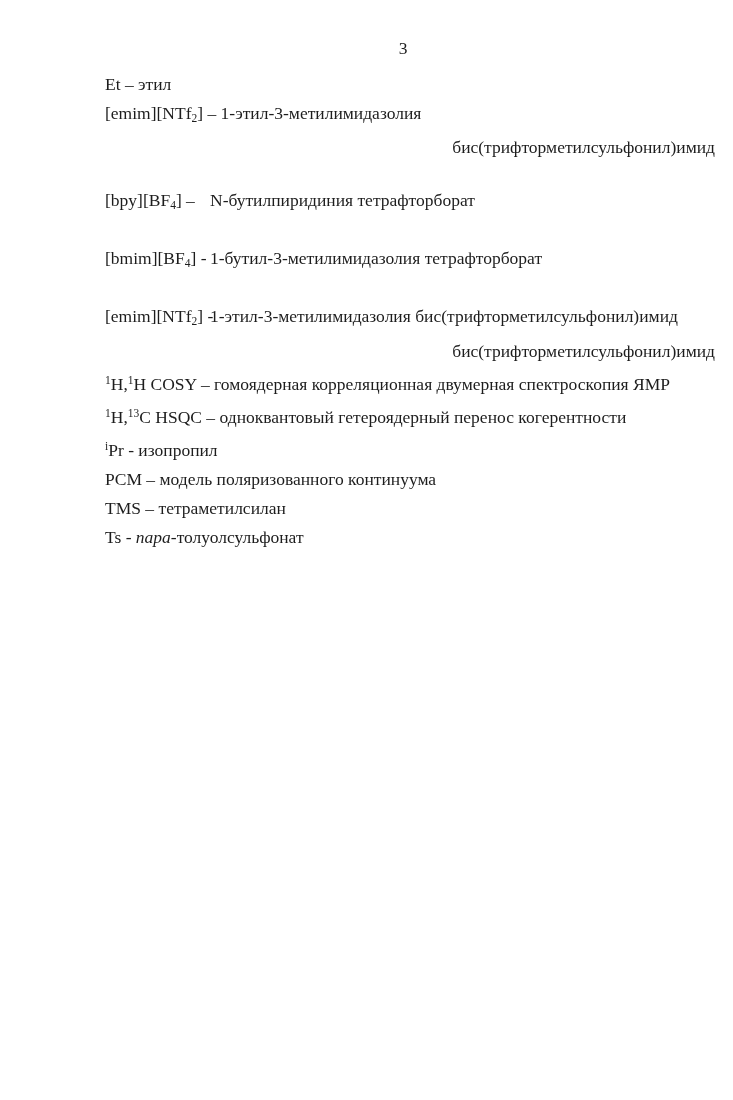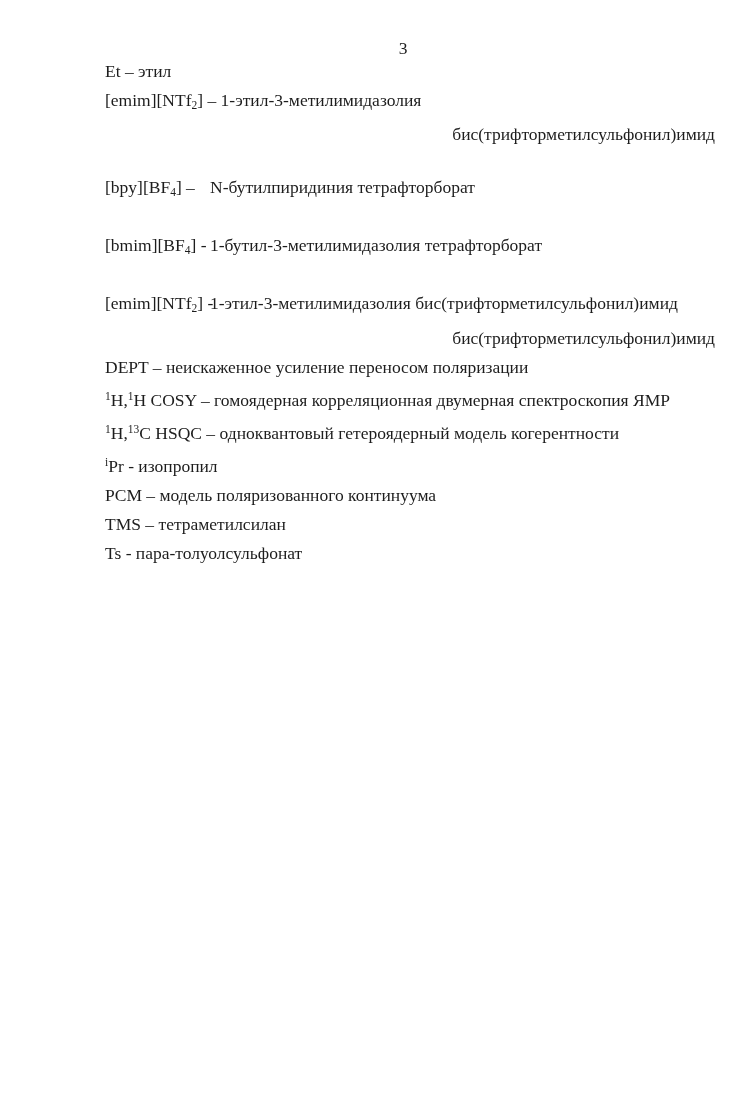--- a/index.html
+++ b/index.html
@@ -9,46 +9,45 @@
     font-family:"Liberation Serif","DejaVu Serif",serif;
     color:#1d1d1d;
     position:relative;
     overflow:hidden;
   }
   .page{position:absolute;inset:0;background:#ffffff;}
   .page-number{
     position:absolute;top:39px;left:403px;transform:translateX(-50%);
     font-size:17.5px;line-height:18px;
   }
-  .content{position:absolute;left:105px;top:57px;width:610px;}
+  .content{position:absolute;left:105px;top:70px;width:610px;}
   .line{
     line-height:29.1px;
     font-size:17.5px;
     white-space:nowrap;
   }
   .line.indent{padding-left:120px;text-align:right;}
   .label{display:inline-block;width:105px;margin-top:24px;}
   .sub{font-size:11.5px;vertical-align:-3px;}
   .sup{font-size:11.5px;vertical-align:6px;}
-  .i{}
+  .i{font-style:italic;}
 </style>
 </head>
 <body>
 
 <div class="page">
   <div class="page-number">3</div>
   <div class="content" id="abbrev-list">
       <div class="line plain"><span>Et – этил</span></div>
       <div class="line plain"><span>[emim][NTf</span><span class="sub">2</span><span>] – 1-этил-3-метилимидазолия</span></div>
       <div class="line indent"><span>бис(трифторметилсульфонил)имид</span></div>
       <div class="line tab"><span class="label"><span>[bpy][BF</span><span class="sub">4</span><span>] –</span></span><span><span>N-бутилпиридиния тетрафторборат</span></span></div>
       <div class="line tab"><span class="label"><span>[bmim][BF</span><span class="sub">4</span><span>] -</span></span><span><span>1-бутил-3-метилимидазолия тетрафторборат</span></span></div>
       <div class="line tab"><span class="label"><span>[emim][NTf</span><span class="sub">2</span><span>] -</span></span><span><span>1-этил-3-метилимидазолия бис(трифторметилсульфонил)имид</span></span></div>
       <div class="line indent"><span>бис(трифторметилсульфонил)имид</span></div>
-      <div class="line plain"><span>DEPT – неискаженное усиление переносом поляризации</span></div>
       <div class="line plain"><span class="sup">1</span><span>H,</span><span class="sup">1</span><span>H COSY – гомоядерная корреляционная двумерная спектроскопия ЯМР</span></div>
-      <div class="line plain"><span class="sup">1</span><span>H,</span><span class="sup">13</span><span>C HSQC – одноквантовый гетероядерный модель когерентности</span></div>
+      <div class="line plain"><span class="sup">1</span><span>H,</span><span class="sup">13</span><span>C HSQC – одноквантовый гетероядерный перенос когерентности</span></div>
       <div class="line plain"><span class="sup">i</span><span>Pr - изопропил</span></div>
       <div class="line plain"><span>PCM – модель поляризованного континуума</span></div>
       <div class="line plain"><span>TMS – тетраметилсилан</span></div>
       <div class="line plain"><span>Ts - </span><span class="i">пара</span><span>-толуолсульфонат</span></div>
     </div>
 </div>
 
 </body></html>

